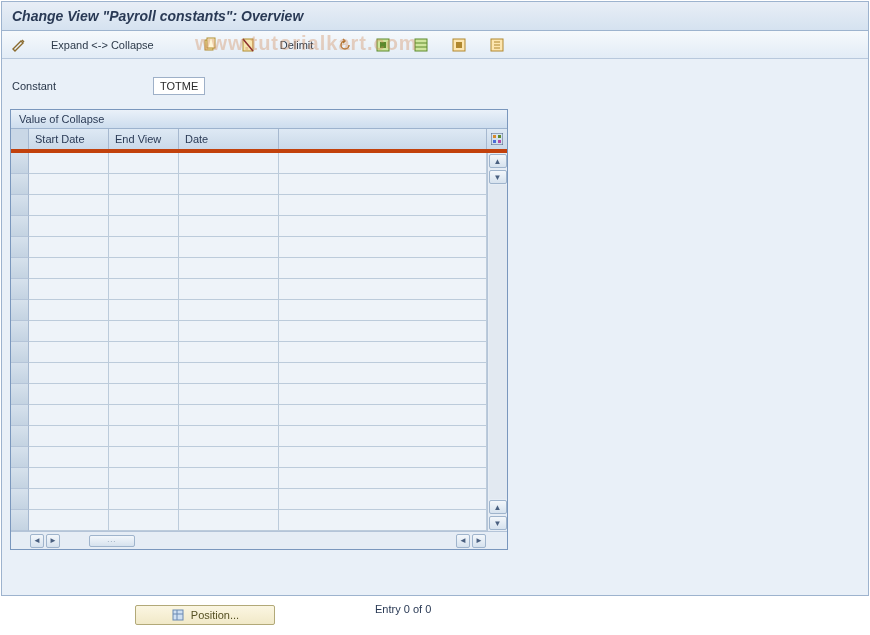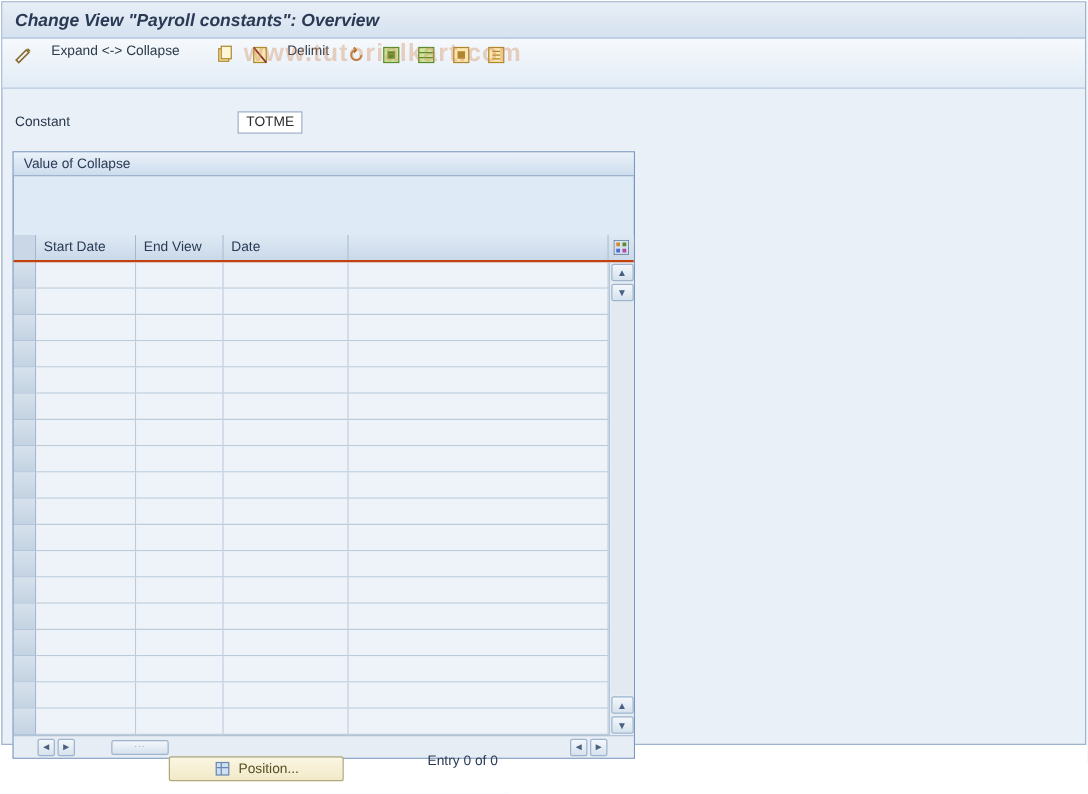--- a/index.html
+++ b/index.html
@@ -26,78 +26,78 @@
       font-weight: bold;
       font-style: italic;
       font-size: 14px;
       color: #2a3a55;
     }
     .toolbar {
       background: linear-gradient(to bottom, #f6f9fc 0%, #e2ecf6 100%);
       border-bottom: 1px solid #b8c8dc;
       padding: 4px 8px;
       display: flex;
-      gap: 10px;
-      height: 40px;
+      align-items: center;
+      gap: 20px;
+      height: 28px;
     }
     .toolbar .sep { width: 4px; }
     .tb-icon {
       display: inline-flex;
       align-items: center;
       justify-content: center;
       width: 18px;
       height: 18px;
       cursor: pointer;
     }
     .tb-text {
       color: #2d3a4a;
       cursor: default;
       padding: 0 3px;
     }
     .content-area { padding: 10px 8px; }
     .field-row {
       display: flex;
       align-items: center;
       margin: 8px 0 14px 2px;
-      gap: 48px;
     }
     .field-label {
       width: 130px;
       color: #29374a;
     }
     .field-value-box {
       background: #ffffff;
       border: 1px solid #9eb0c8;
       padding: 1px 6px;
       min-width: 50px;
       height: 18px;
       display: inline-flex;
       align-items: center;
       color: #2b2b2b;
+      margin-left: 11px;
     }
     .table-panel {
       width: 498px;
       border: 1px solid #7a97bd;
       background: #deeaf5;
     }
     .table-title {
       padding: 3px 8px;
       background: linear-gradient(to bottom, #eaf1f9 0%, #cdddee 100%);
       border-bottom: 1px solid #9db3ce;
       color: #2a3a55;
     }
     .grid {
       display: flex;
       flex-direction: column;
       position: relative;
     }
     .grid-header {
       display: flex;
-      border-bottom: 2px solid #c2410c;
-      margin-top: 47px;
+      border-bottom: 4px solid #c2410c;
     }
     .col-sel { width: 18px; flex-shrink: 0; background: #c9d7e6; border-right: 1px solid #a6b8cf;}
     .col { 
       padding: 3px 6px;
       background: linear-gradient(to bottom, #dee9f4 0%, #cad9e9 100%);
       border-right: 1px solid #a6b8cf;
       color: #2a3a55;
       height: 20px;
       display: flex;
       align-items: center;
@@ -196,21 +196,21 @@
       background: linear-gradient(to bottom,#fbf6e2 0%, #f1e9c8 100%);
       border: 1px solid #b2a978;
       border-radius: 2px;
       color: #555023;
       cursor: pointer;
       gap: 6px;
       margin-top: 12px;
     }
     .position-btn .picon { width: 14px; height:14px; display:flex; align-items:center; justify-content:center; }
     .entry-text {
-      margin-left: 67px;
+      margin-left: 100px;
       color: #2a3a55;
     }
     .watermark {
       position: absolute;
       top: 32px;
       left: 195px;
       width: 600px;
       font-size: 20px;
       font-weight: bold;
       color: rgba(211, 143, 94, 0.38);

